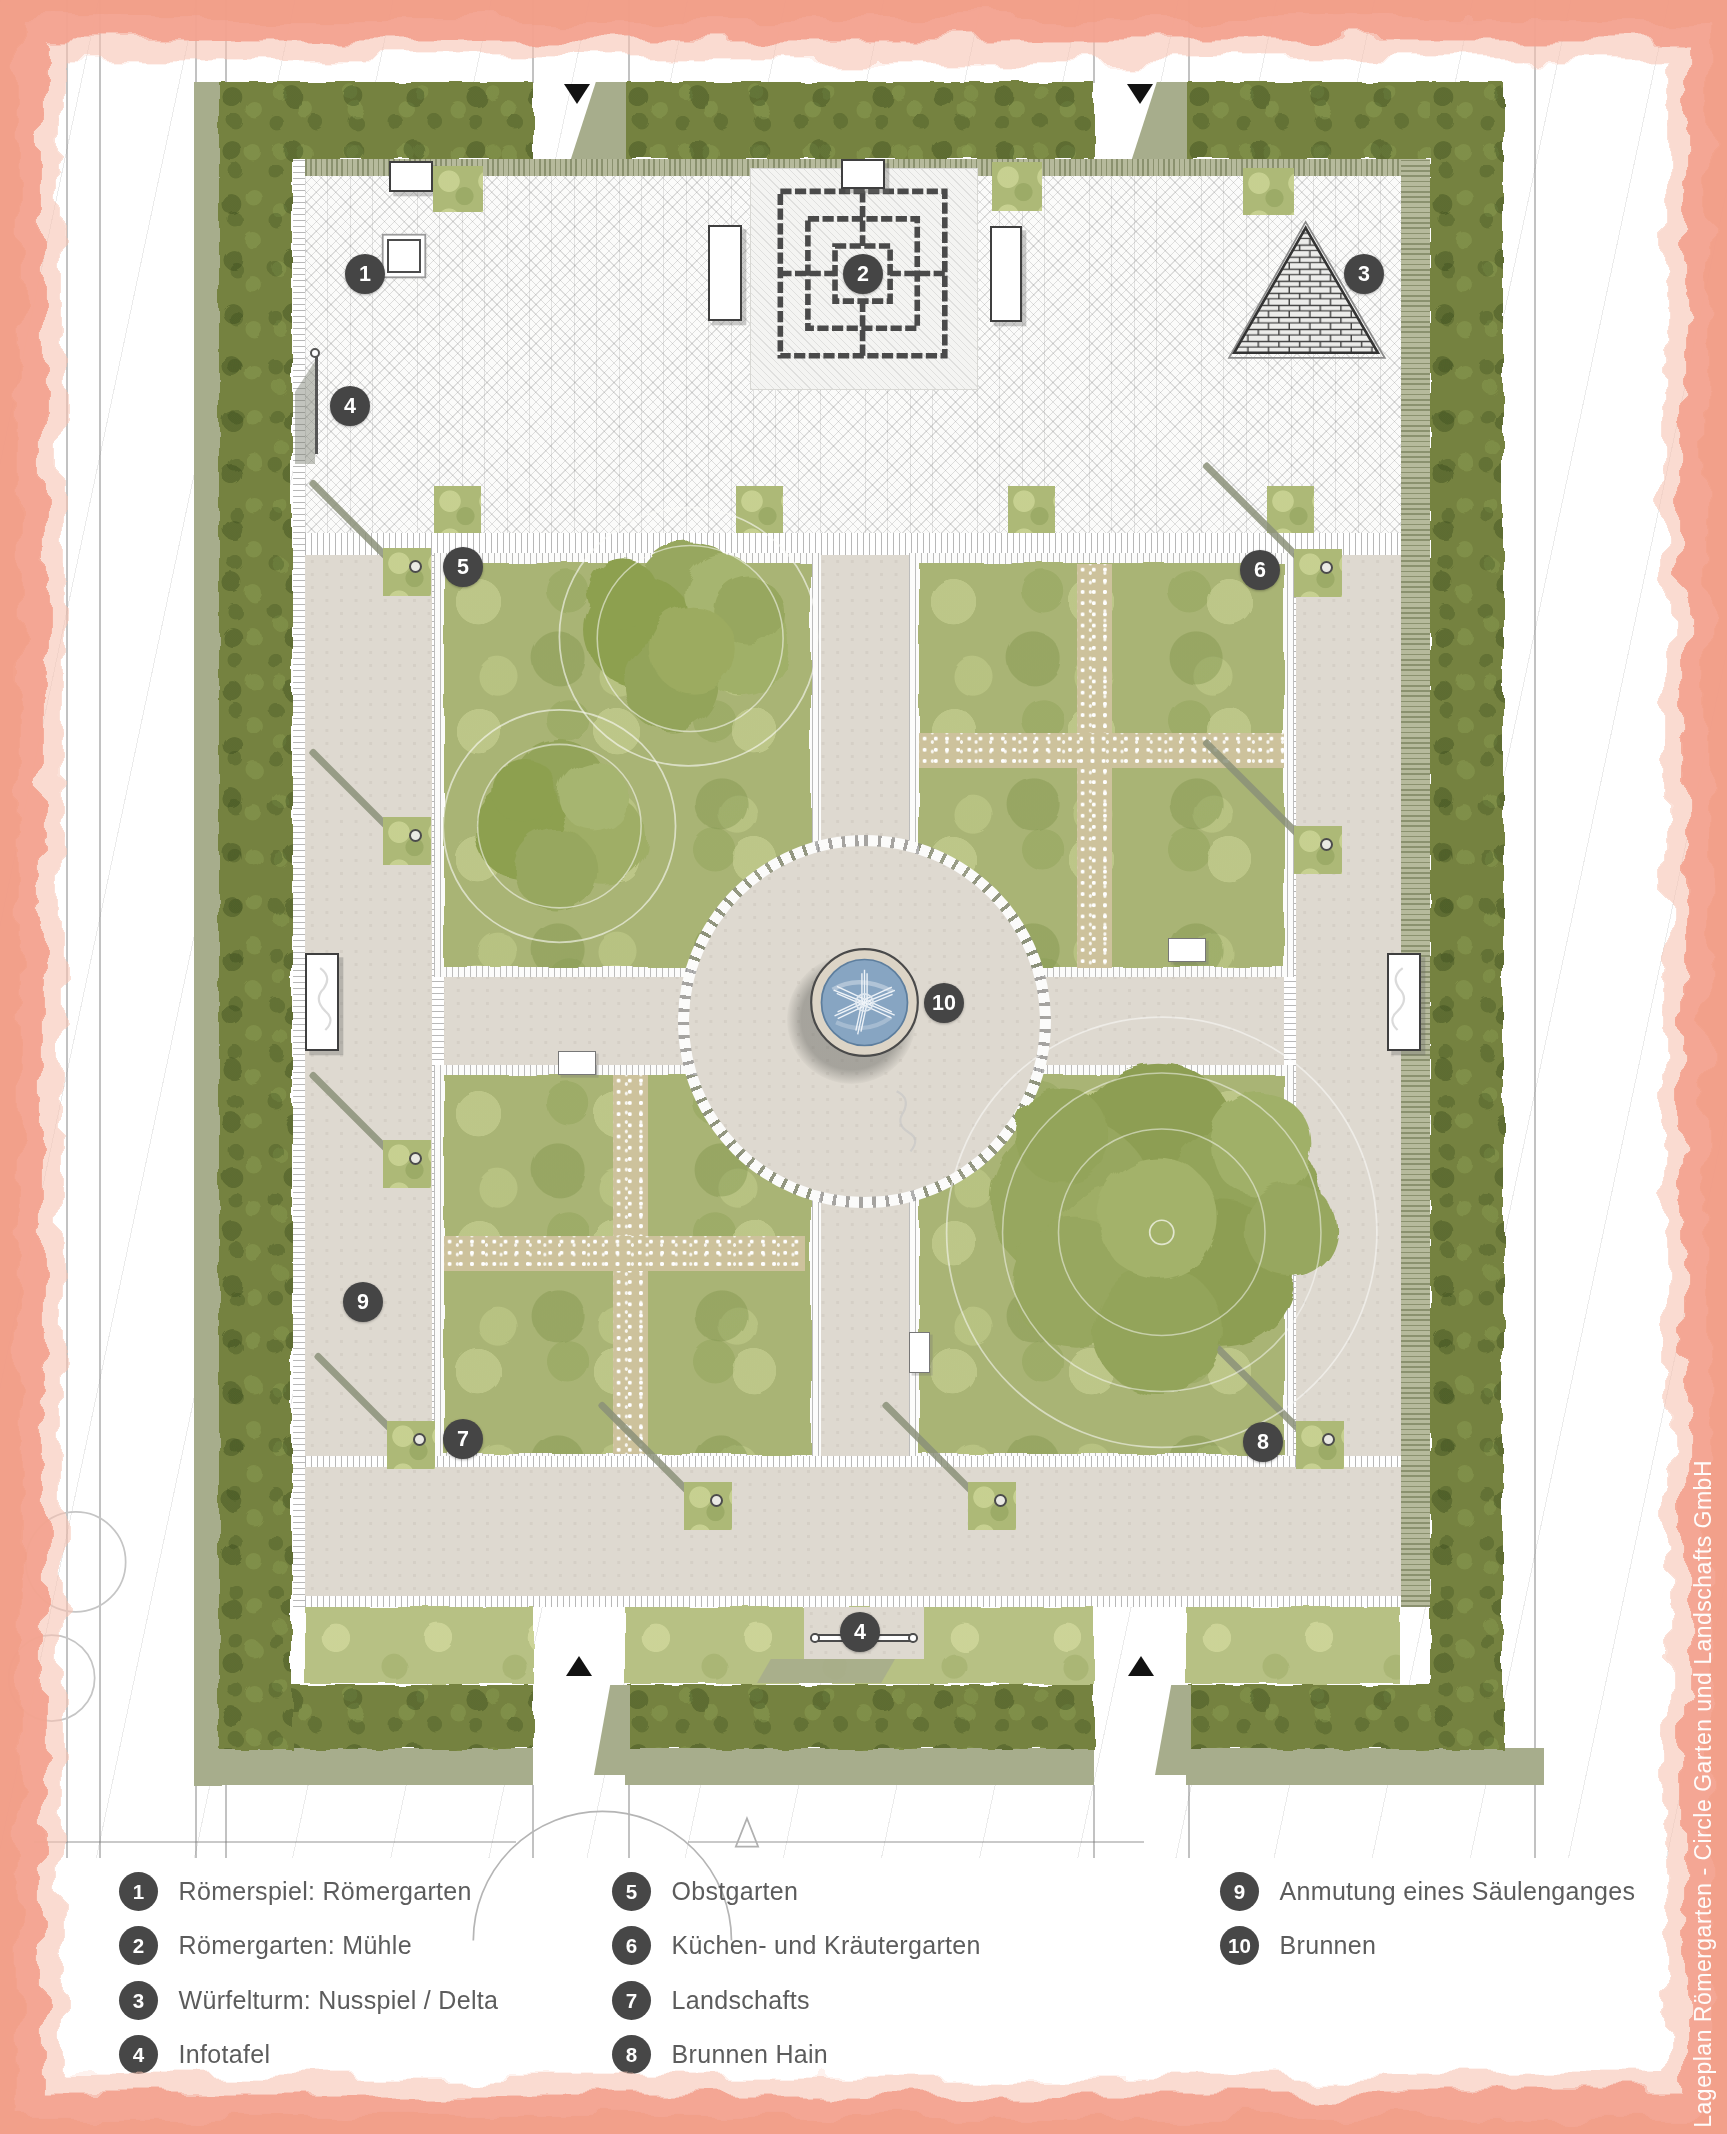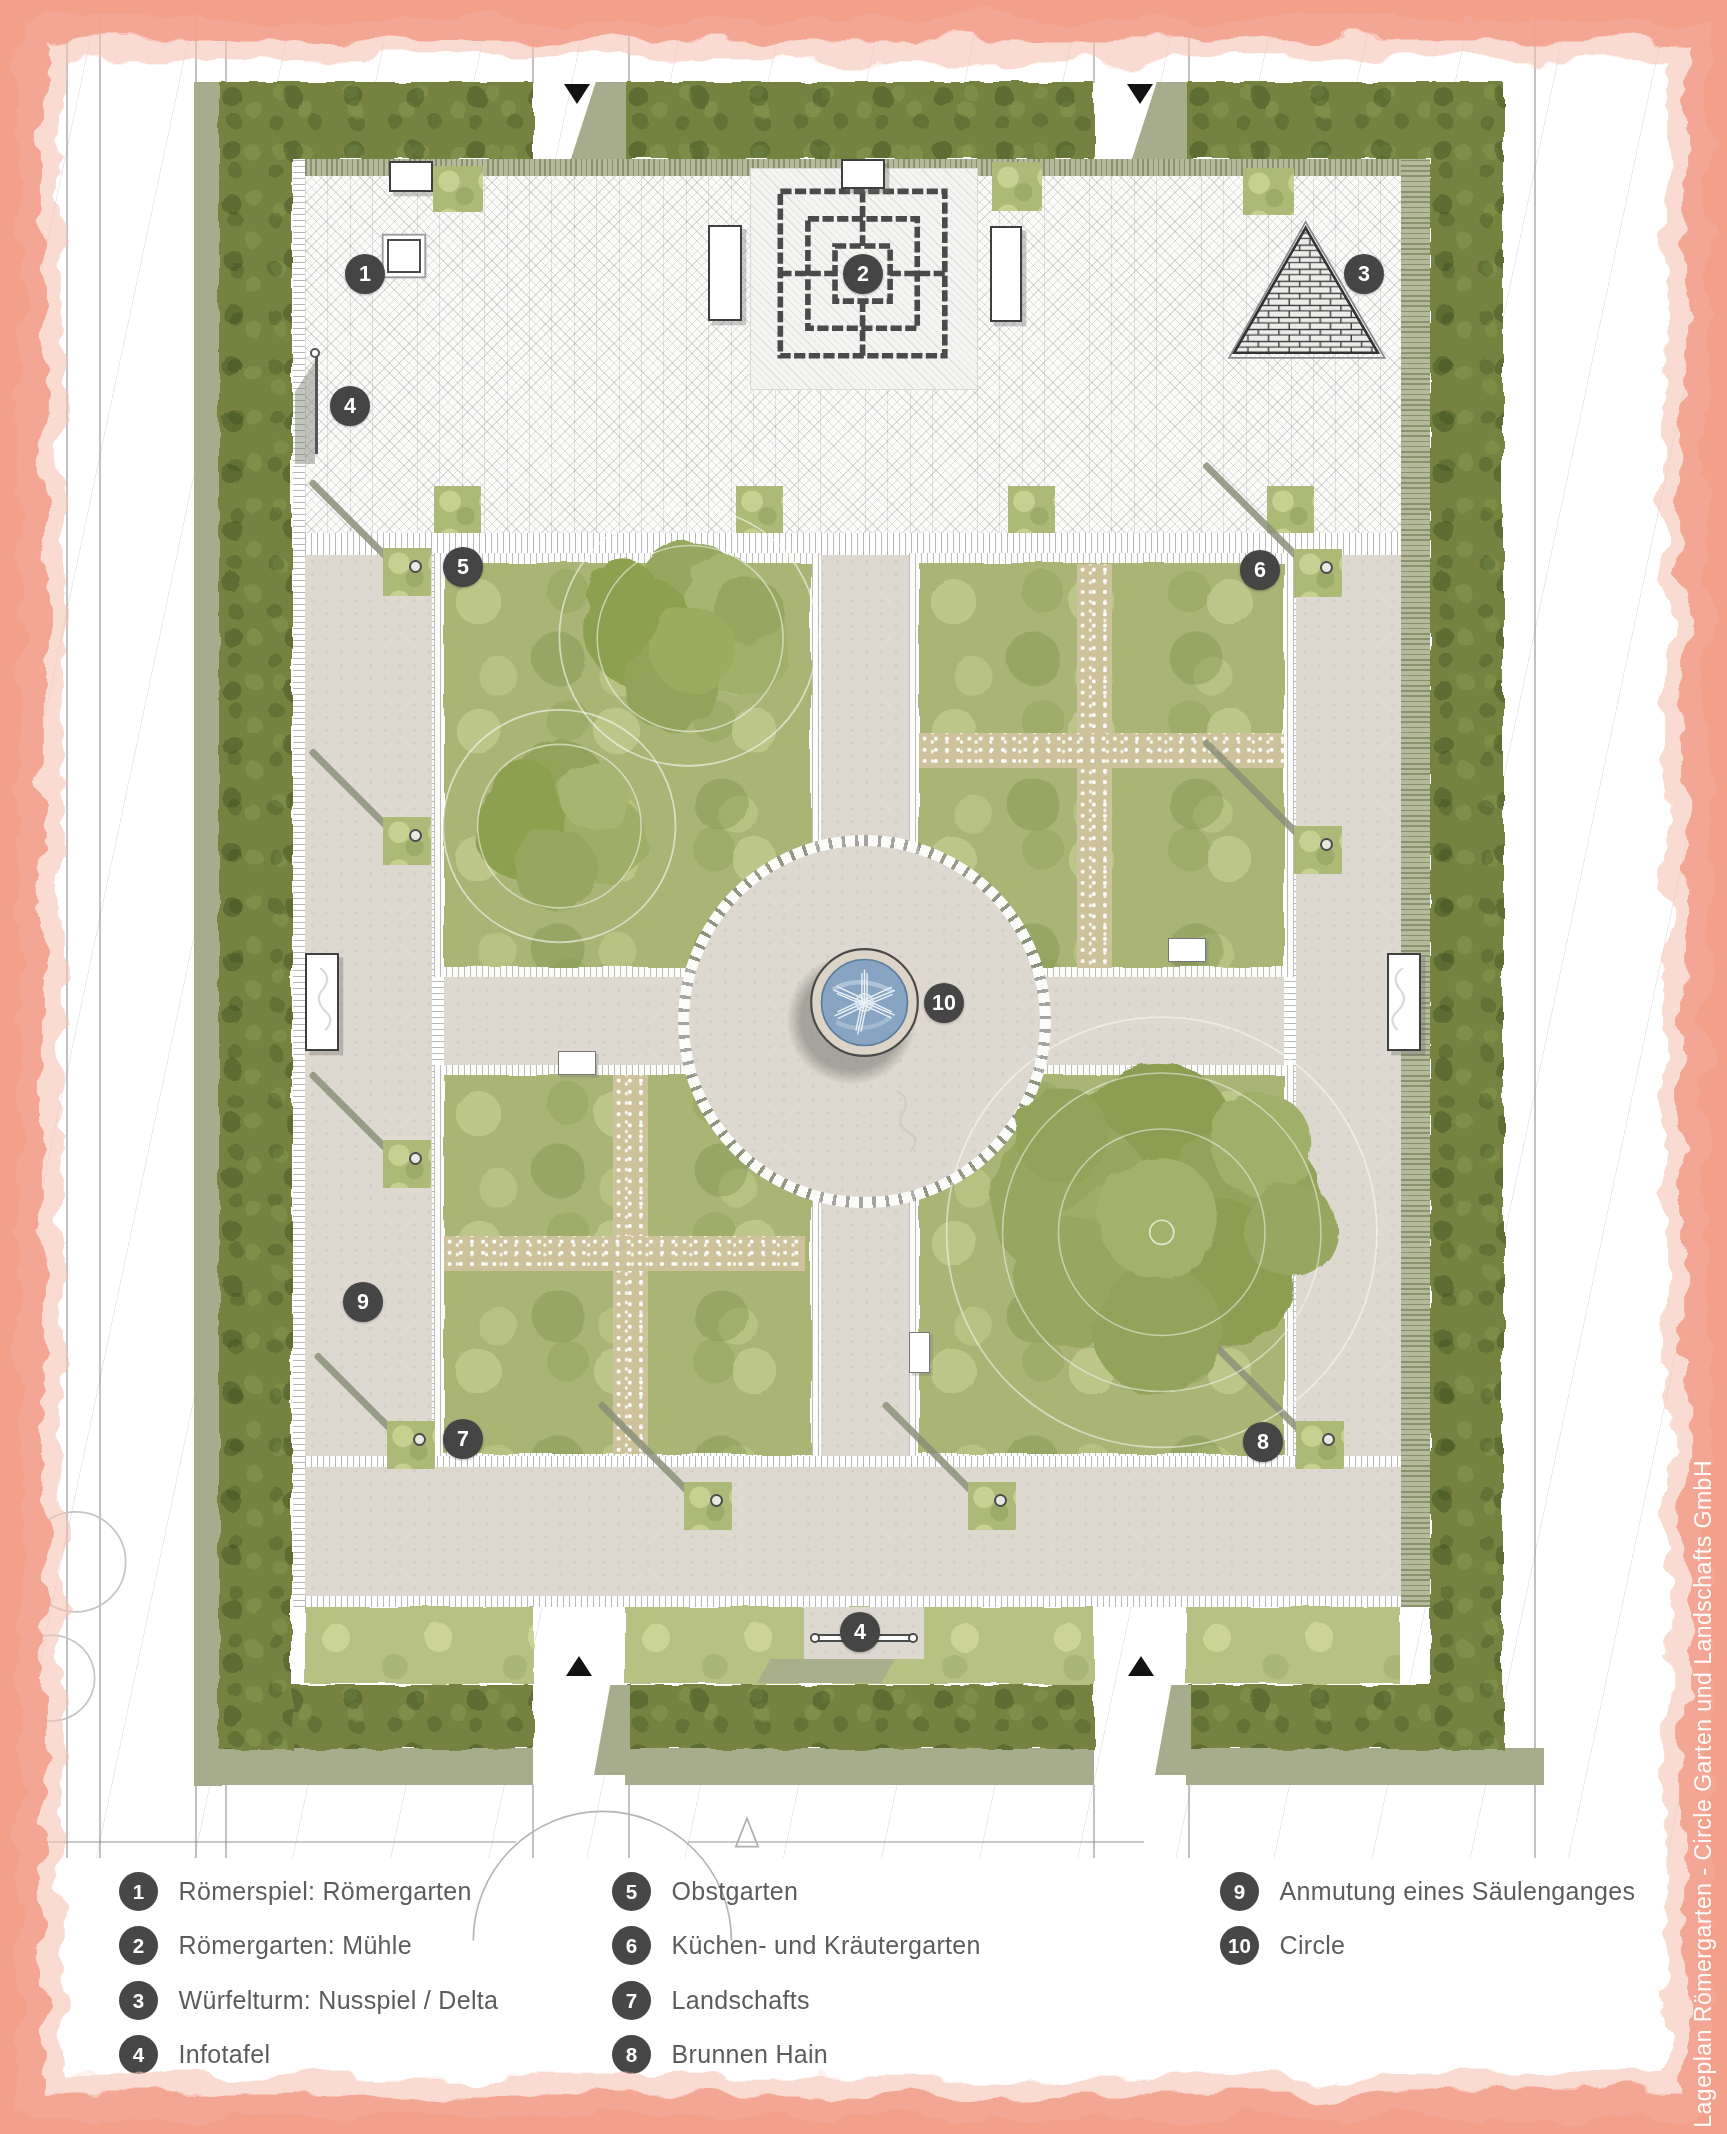--- a/index.html
+++ b/index.html
@@ -476,18 +476,18 @@
     <div class="lrow" style="left:1220px;top:1872px">
       <div class="lcircle">
           <span>9</span>
         </div>
       <div class="llabel">Anmutung eines Säulenganges</div>
     </div>
     <div class="lrow" style="left:1220px;top:1926px">
       <div class="lcircle">
           <span>10</span>
         </div>
-      <div class="llabel">Circle</div>
+      <div class="llabel">Brunnen</div>
     </div>
   </div>
 
 </div>
 
 
 </body></html>

